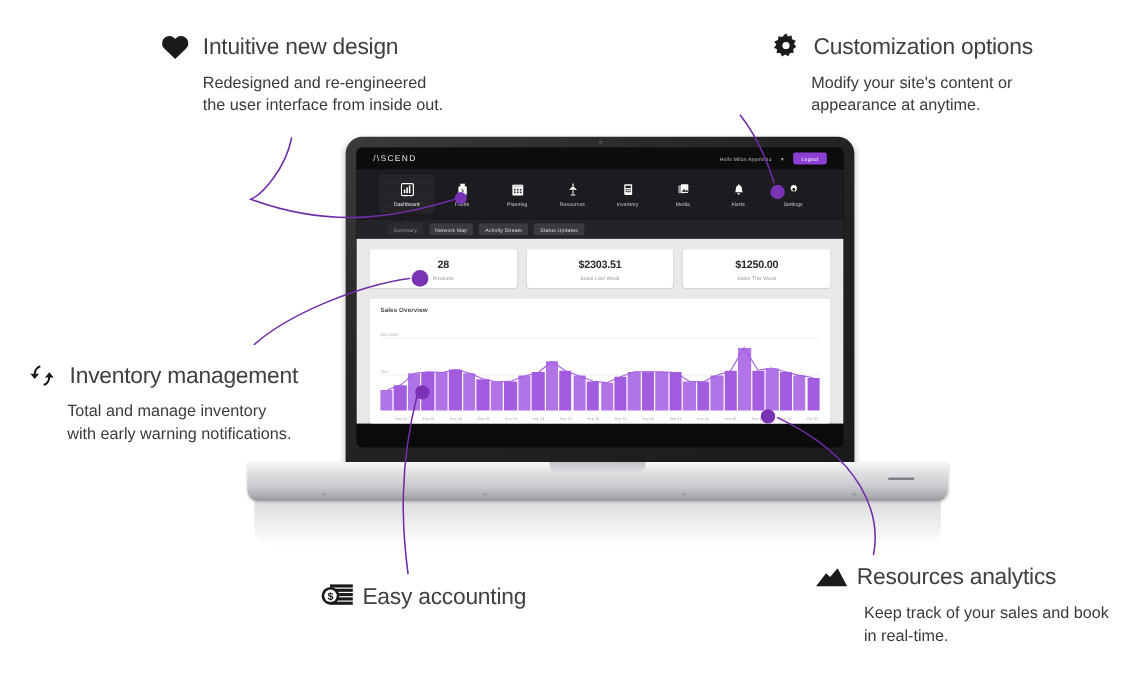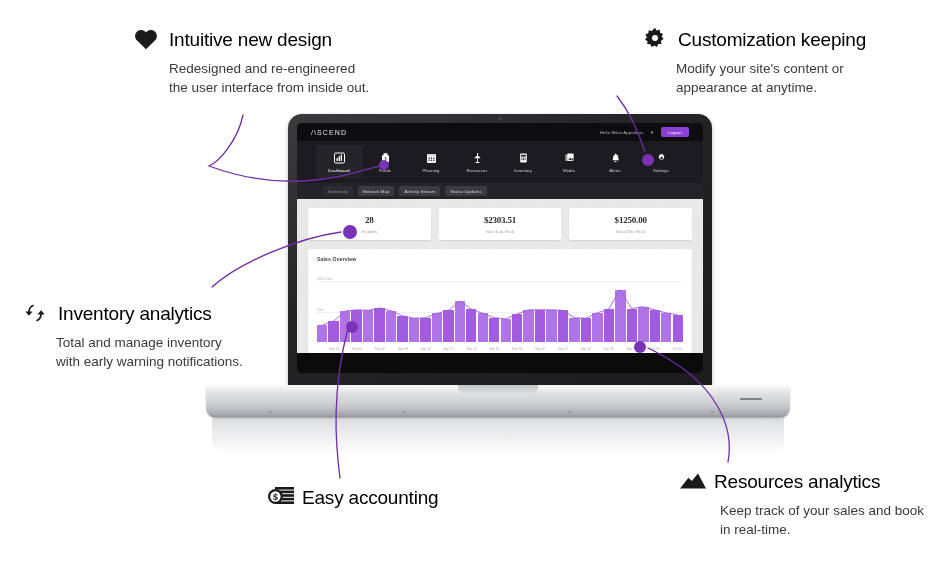--- a/index.html
+++ b/index.html
@@ -10,21 +10,21 @@
     position:relative;
     color:#231f20;
   }
   #stage{ position:absolute; inset:0; width:952px; height:576px; }
 
   
   .feature{ position:absolute; }
   .feat-head{ display:flex; align-items:center; gap:10px; }
   .feat-icon{ width:26px; height:26px; flex:0 0 26px; display:block; }
   .feat-title{
-    font-size:19px; font-weight:400; color:#000000; letter-spacing:-0.2px;
+    font-size:19px; font-weight:400; color:#404040; letter-spacing:-0.2px;
     white-space:nowrap; line-height:1;
   }
   .feat-body{
     font-size:13.5px; line-height:19px; color:#3a3a3c; margin-top:7px;
     white-space:pre-line;
   }
 
   #feat-design{ left:133px; top:26px; }
   #feat-design .feat-body{ margin-left:36px; }
 
@@ -130,21 +130,21 @@
     font-size:4.4px; color:#d6d6da; background:#3a3a40; padding:2.6px 5px; border-radius:1.5px;
     letter-spacing:.1px; white-space:nowrap;
   }
   .ui-tab.active{ background:#2b2b30; color:#8e8e96; }
 
   .ui-body{
     background:#e9e9ea; padding:9px 11px 0 11px; flex:1;
     background-image:radial-gradient(rgba(0,0,0,.02) .5px,transparent .5px);
     background-size:3px 3px;
   }
-  .stat-row{ display:flex; gap:8px;font-family:Liberation Serif, serif; }
+  .stat-row{ display:flex; gap:8px; }
   .stat-card{
     flex:1; background:#fff; border-radius:2px; padding:7px 2px 6px;
     text-align:center; box-shadow:0 .5px 1px rgba(0,0,0,.10);
   }
   .stat-val{ font-size:9px; font-weight:700; color:#2b2b2f; letter-spacing:-.2px; }
   .stat-lab{ font-size:4.2px; color:#96969c; margin-top:4px; letter-spacing:.1px; }
 
   .chart-card{
     margin-top:9px; background:#fff; border-radius:2px; padding:7px 9px 0 9px;
     box-shadow:0 .5px 1px rgba(0,0,0,.10); height:104px; position:relative;
@@ -443,35 +443,35 @@
   </div>
 
   <div class="feature" id="feat-custom">
     <div class="feat-head">
       <span class="feat-icon">
         <svg width="26" height="26" viewBox="0 0 26 26">
             <path d="M13 1.8l1.6 2.6 3-.8.5 3.1 3 1.2-1.5 2.7 2 2.4-2.6 1.8.4 3.1-3.1.2-1.3 2.8-2.7-1.5-2.6 1.6-1.4-2.8-3.1-.1.3-3.1L3 13.8l1.9-2.5L3.3 8.6l3-1.3.4-3.1 3.1.7z" fill="#1a1a1c"></path>
             <circle cx="13" cy="11.9" r="3" fill="#ffffff"></circle>
           </svg>
       </span>
-      <span class="feat-title">Customization keeping</span>
+      <span class="feat-title">Customization options</span>
     </div>
     <div class="feat-body">Modify your site's content or
 appearance at anytime.</div>
   </div>
 
   <div class="feature" id="feat-inventory">
     <div class="feat-head">
       <span class="feat-icon">
         <svg width="26" height="26" viewBox="0 0 26 26">
             <path d="M11.4 4.4a8 8 0 0 0-5.3 7.1H3.3l3.6 4.3 3.6-4.3H7.8a6.3 6.3 0 0 1 4-5.4z" fill="#1a1a1c"></path>
             <path d="M14.6 21.6a8 8 0 0 0 5.3-7.1h2.8l-3.6-4.3-3.6 4.3h2.7a6.3 6.3 0 0 1-4 5.4z" fill="#1a1a1c"></path>
           </svg>
       </span>
-      <span class="feat-title">Inventory analytics</span>
+      <span class="feat-title">Inventory management</span>
     </div>
     <div class="feat-body">Total and manage inventory
 with early warning notifications.</div>
   </div>
 
   <div class="feature" id="feat-accounting">
     <div class="feat-head">
       <span class="feat-icon">
         <svg width="30" height="26" viewBox="0 0 30 26">
           <rect x="9" y="3" width="19" height="2.6" fill="#1a1a1c"></rect>

